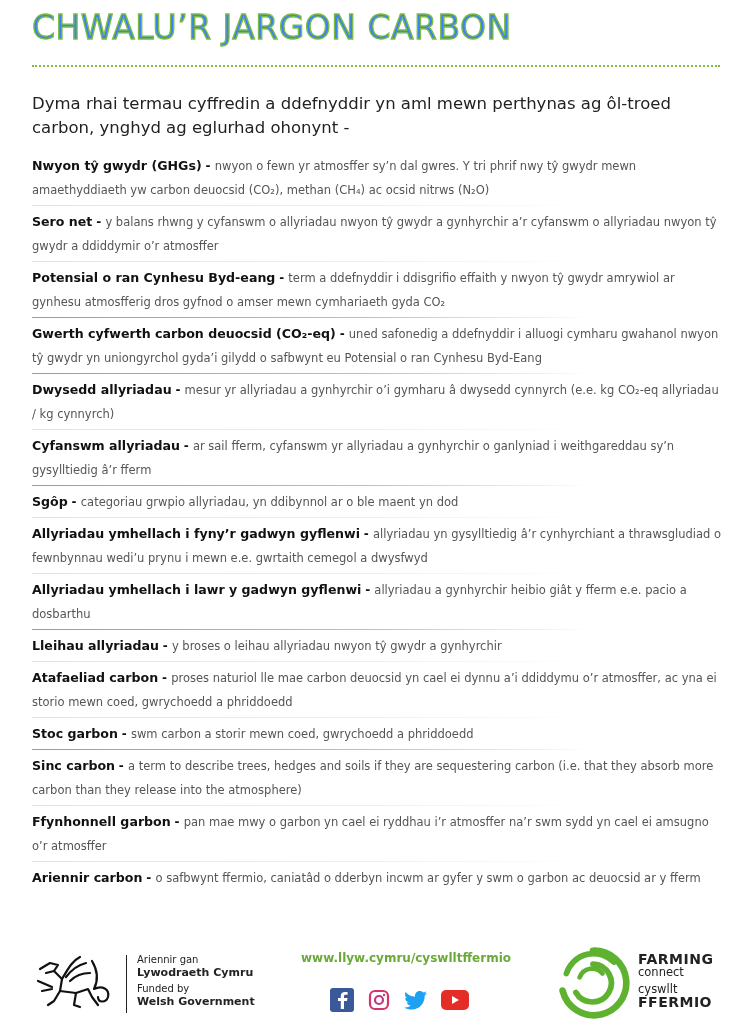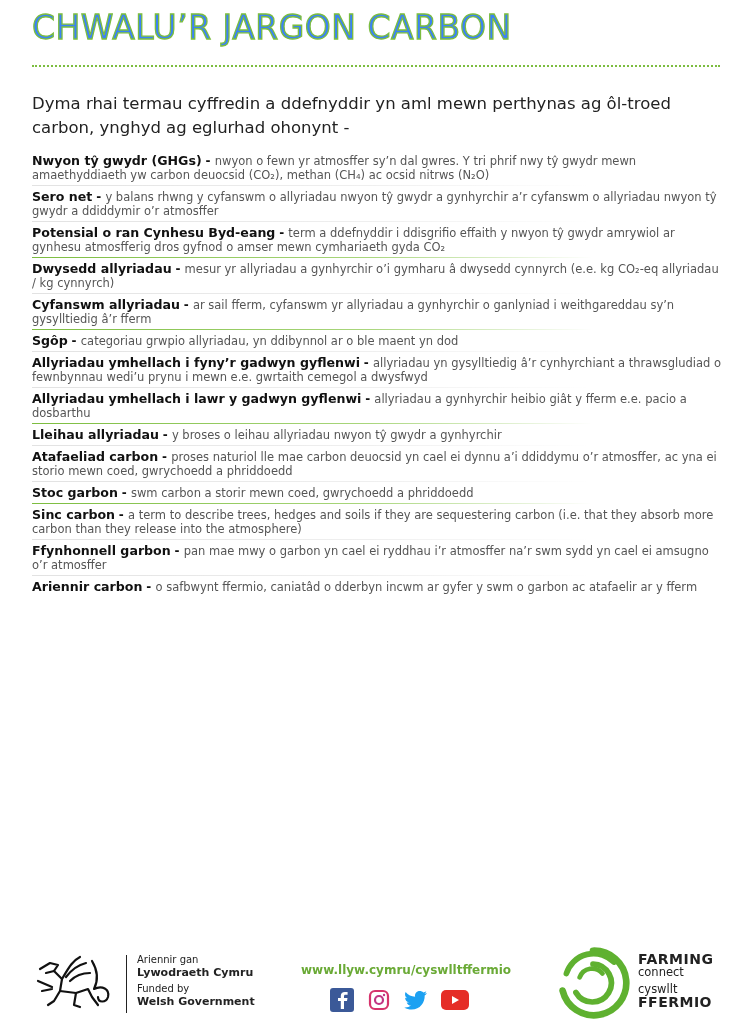--- a/index.html
+++ b/index.html
@@ -4,63 +4,64 @@
 <style>
   html, body { margin:0; padding:0; background:#ffffff; }
   body { width:737px; height:1024px; position:relative; overflow:hidden;
          font-family:"DejaVu Sans", "Liberation Sans", sans-serif; color:#1a1a1a; }
   .title { position:absolute; left:32px; top:8px; font-size:33px; letter-spacing:0.5px;
            color:#3b82f6; -webkit-text-stroke:1.3px #7cbd3f; font-weight:400; white-space:nowrap; }
   .title-rule { position:absolute; left:32px; top:65px; width:688px; height:0;
                 border-top:2px dotted #7cbd3f; }
   .intro { position:absolute; left:32px; top:92px; width:670px; font-size:16.5px; line-height:24px; color:#222; }
   .terms { position:absolute; left:32px; top:152px; width:690px; }
-  .term { font-size:12px; line-height:14px; padding:2px 0 6px 0; position:relative; }
+  .term { font-size:12px; line-height:24px; padding:2px 0 6px 0; position:relative; }
   .term .name { font-weight:bold; font-size:12.6px; color:#111; }
   .term .sep { font-weight:bold; color:#111; }
   .term .def { color:#555; font-size:11.5px; }
   .term.rule::after { content:""; position:absolute; left:0; bottom:2px; width:560px; height:1px;
                       background:linear-gradient(to right,#7cbd3f 0%,#a9d67c 60%,rgba(180,220,140,0) 100%); }
   .term.faint::after { background:linear-gradient(to right,#e2e2e2 0%,#efefef 60%,rgba(255,255,255,0) 100%); }
   .term.lone { padding-bottom:4px; }
   .footer { position:absolute; left:0; top:935px; width:737px; height:89px; }
   .dragon { position:absolute; left:32px; top:16px; width:90px; height:60px; }
   .gov-div { position:absolute; left:126px; top:20px; width:1px; height:58px; background:#222; }
   .gov-text { position:absolute; left:137px; top:18px; font-size:10px; line-height:13px; color:#222; }
   .gov-text .b { font-weight:bold; font-size:11px; }
-  .web { position:absolute; left:301px; top:28px; font-size:12px; color:#6aaa36; font-weight:bold; }
+  .web { position:absolute; left:301px; top:16px; font-size:12px; color:#6aaa36; font-weight:bold; }
   .social { position:absolute; left:330px; top:53px; display:flex; gap:13px; }
   .social .ic { width:24px; height:24px; display:flex; align-items:center; justify-content:center; border-radius:3px; }
   .fc-logo { position:absolute; left:555px; top:8px; width:76px; height:80px; }
   .fc-text { position:absolute; left:638px; top:18px; line-height:13px; color:#222; }
   .fc-text .big { font-weight:bold; font-size:14px; letter-spacing:0.5px; }
   .fc-text .small { font-size:11.5px; }
 </style>
 </head>
 <body>
 
 <div class="title">CHWALU’R JARGON CARBON</div>
 <div class="title-rule"></div>
 <div class="intro">Dyma rhai termau cyffredin a ddefnyddir yn aml mewn perthynas ag ôl-troed carbon, ynghyd ag eglurhad ohonynt -</div>
 
 <div class="terms">
   <div class="term rule faint"><span class="name">Nwyon tŷ gwydr (GHGs)</span> <span class="sep">- </span><span class="def">nwyon o fewn yr atmosffer sy’n dal gwres. Y tri phrif nwy tŷ gwydr mewn amaethyddiaeth yw carbon deuocsid (CO₂), methan (CH₄) ac ocsid nitrws (N₂O)</span></div>
   <div class="term rule faint"><span class="name">Sero net</span> <span class="sep">- </span><span class="def">y balans rhwng y cyfanswm o allyriadau nwyon tŷ gwydr a gynhyrchir a’r cyfanswm o allyriadau nwyon tŷ gwydr a ddiddymir o’r atmosffer</span></div>
   <div class="term rule"><span class="name">Potensial o ran Cynhesu Byd-eang</span> <span class="sep">- </span><span class="def">term a ddefnyddir i ddisgrifio effaith y nwyon tŷ gwydr amrywiol ar gynhesu atmosfferig dros gyfnod o amser mewn cymhariaeth gyda CO₂</span></div>
+  <div class="term rule"><span class="name">Gwerth cyfwerth carbon deuocsid (CO₂-eq)</span> <span class="sep">- </span><span class="def">uned safonedig a ddefnyddir i alluogi cymharu gwahanol nwyon tŷ gwydr yn uniongyrchol gyda’i gilydd o safbwynt eu Potensial o ran Cynhesu Byd-Eang</span></div>
   <div class="term rule faint"><span class="name">Dwysedd allyriadau</span> <span class="sep">- </span><span class="def">mesur yr allyriadau a gynhyrchir o’i gymharu â dwysedd cynnyrch (e.e. kg CO₂-eq allyriadau / kg cynnyrch)</span></div>
   <div class="term rule"><span class="name">Cyfanswm allyriadau</span> <span class="sep">- </span><span class="def">ar sail fferm, cyfanswm yr allyriadau a gynhyrchir o ganlyniad i weithgareddau sy’n gysylltiedig â’r fferm</span></div>
   <div class="term rule faint"><span class="name">Sgôp</span> <span class="sep">- </span><span class="def">categoriau grwpio allyriadau, yn ddibynnol ar o ble maent yn dod</span></div>
   <div class="term rule faint"><span class="name">Allyriadau ymhellach i fyny’r gadwyn gyflenwi</span> <span class="sep">- </span><span class="def">allyriadau yn gysylltiedig â’r cynhyrchiant a thrawsgludiad o fewnbynnau wedi’u prynu i mewn e.e. gwrtaith cemegol a dwysfwyd</span></div>
   <div class="term rule"><span class="name">Allyriadau ymhellach i lawr y gadwyn gyflenwi</span> <span class="sep">- </span><span class="def">allyriadau a gynhyrchir heibio giât y fferm e.e. pacio a dosbarthu</span></div>
   <div class="term rule faint"><span class="name">Lleihau allyriadau</span> <span class="sep">- </span><span class="def">y broses o leihau allyriadau nwyon tŷ gwydr a gynhyrchir</span></div>
   <div class="term rule faint"><span class="name">Atafaeliad carbon</span> <span class="sep">- </span><span class="def">proses naturiol lle mae carbon deuocsid yn cael ei dynnu a’i ddiddymu o’r atmosffer, ac yna ei storio mewn coed, gwrychoedd a phriddoedd</span></div>
   <div class="term rule"><span class="name">Stoc garbon</span> <span class="sep">- </span><span class="def">swm carbon a storir mewn coed, gwrychoedd a phriddoedd</span></div>
   <div class="term rule faint"><span class="name">Sinc carbon</span> <span class="sep">- </span><span class="def">a term to describe trees, hedges and soils if they are sequestering carbon (i.e. that they absorb more carbon than they release into the atmosphere)</span></div>
   <div class="term rule faint"><span class="name">Ffynhonnell garbon</span> <span class="sep">- </span><span class="def">pan mae mwy o garbon yn cael ei ryddhau i’r atmosffer na’r swm sydd yn cael ei amsugno o’r atmosffer</span></div>
-  <div class="term lone"><span class="name">Ariennir carbon</span> <span class="sep">- </span><span class="def">o safbwynt ffermio, caniatâd o dderbyn incwm ar gyfer y swm o garbon ac atafaelir ar y fferm</span></div>
+  <div class="term lone"><span class="name">Ariennir carbon</span> <span class="sep">- </span><span class="def">o safbwynt ffermio, caniatâd o dderbyn incwm ar gyfer y swm o garbon ac deuocsid ar y fferm</span></div>
 </div>
 
 <div class="footer">
   <svg class="dragon" viewBox="0 0 90 60">
     <g fill="none" stroke="#111" stroke-width="2.2" stroke-linecap="round" stroke-linejoin="round">
       <path d="M8 18 L18 12 L26 14 L22 20 L14 22"></path>
       <path d="M22 20 L30 28 L28 40 L22 50 L16 54"></path>
       <path d="M30 28 C36 18 40 10 48 6 M34 26 C40 18 46 14 54 12 M38 30 C44 24 50 22 58 22"></path>
       <path d="M28 40 L44 42 L56 38 L60 46 L66 54"></path>
       <path d="M44 42 L42 54 L48 56"></path>

